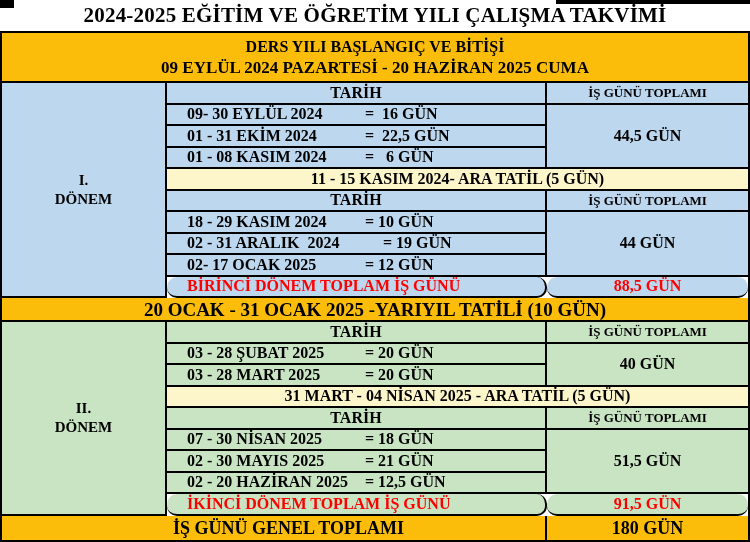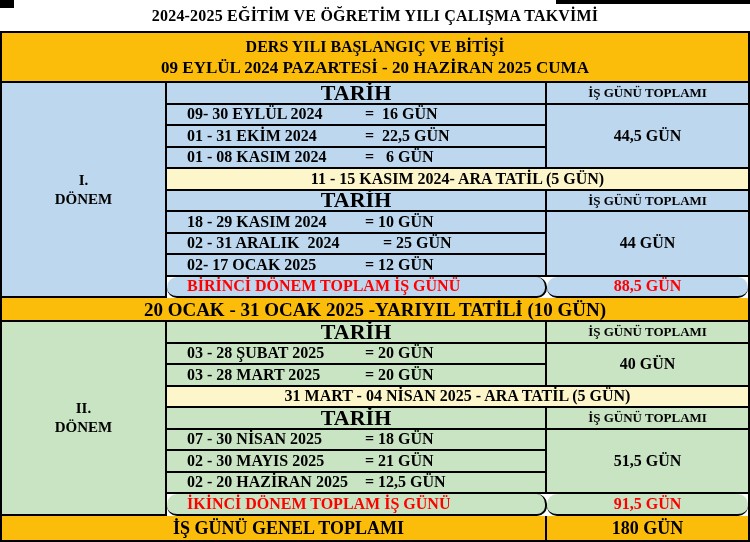--- a/index.html
+++ b/index.html
@@ -9,21 +9,21 @@
     font-family:"Liberation Serif","DejaVu Serif",serif;
     font-weight:bold;color:#000;
     background:#fff;
     overflow:hidden;
   }
   .artifact{position:absolute;background:#000;}
   .artifact.tl{left:0;top:0;width:14px;height:8px;}
   .artifact.tr{left:556px;top:0;width:194px;height:4px;}
   .title{
     height:31px;display:flex;align-items:center;justify-content:center;
-    font-size:16px;letter-spacing:.2px;background:#fff;
+    font-size:21px;letter-spacing:.2px;background:#fff;
   }
   .cal{
     position:relative;box-sizing:border-box;
     width:750px;height:511px;
     border:2px solid #000;
     display:grid;
     grid-template-columns:165px 380px 1fr;
     grid-template-rows:50px repeat(10,21.5px) 24px repeat(9,21.5px) 1fr;
   }
   .cell{
@@ -34,21 +34,21 @@
   .no-r{border-right:none;}
   .no-b{border-bottom:none;}
   .amber{background:#FCBD0A;}
   .blue{background:#BDD7EE;}
   .green{background:#C9E4C3;}
   .cream{background:#FDF6CB;}
   .red{color:#FE0000;border-radius:10px;}
   .left{justify-content:flex-start;padding-left:20px;}
   .topbar{flex-direction:column;justify-content:center;gap:4px;font-size:16px;}
   .topbar .l2{font-size:17px;}
-  .tarih{font-size:22px;}
+  .tarih{font-size:16px;}
   .tot-h{font-size:13px;}
   .drow .d{display:inline-block;width:178px;white-space:pre;}
   .drow .v{white-space:pre;text-align:center;}
   .term-label{flex-direction:column;font-size:15px;line-height:1.25;}
   .break-row{font-size:16px;}
   .sem-break{font-size:19px;}
   .term-total{font-size:16px;}
   .footer-label{font-size:18px;padding-left:30px;}
   .footer-val{font-size:18px;}
 </style>
@@ -90,21 +90,21 @@
 
     <div class="cell cream break-row no-r" style="grid-column:2/4;grid-row:6;">11 - 15 KASIM 2024- ARA TATİL (5 GÜN)</div>
 
     <div class="cell blue tarih" style="grid-column:2;grid-row:7;">TARİH</div>
     <div class="cell blue tot-h no-r" style="grid-column:3;grid-row:7;">İŞ GÜNÜ TOPLAMI</div>
 
     <div class="cell blue drow left" style="grid-column:2;grid-row:8;">
       <span class="d">18 - 29 KASIM 2024</span><span class="v">= 10 GÜN</span>
     </div>
     <div class="cell blue drow left" style="grid-column:2;grid-row:9;gap:18px;">
-      <span class="d">02 - 31 ARALIK  2024</span><span class="v">= 25 GÜN</span>
+      <span class="d">02 - 31 ARALIK  2024</span><span class="v">= 19 GÜN</span>
     </div>
     <div class="cell blue drow left" style="grid-column:2;grid-row:10;">
       <span class="d">02- 17 OCAK 2025</span><span class="v">= 12 GÜN</span>
     </div>
     <div class="cell blue no-r" style="grid-column:3;grid-row:8/11;">44 GÜN</div>
 
     <div class="cell blue red term-total left" style="grid-column:2;grid-row:11;">BİRİNCİ DÖNEM TOPLAM İŞ GÜNÜ</div>
     <div class="cell blue red term-total no-r" style="grid-column:3;grid-row:11;">88,5 GÜN</div>
 
     <div class="cell amber sem-break no-r" style="grid-column:1/4;grid-row:12;text-align:center;">20 OCAK - 31 OCAK 2025 -YARIYIL TATİLİ (10 GÜN)</div>

